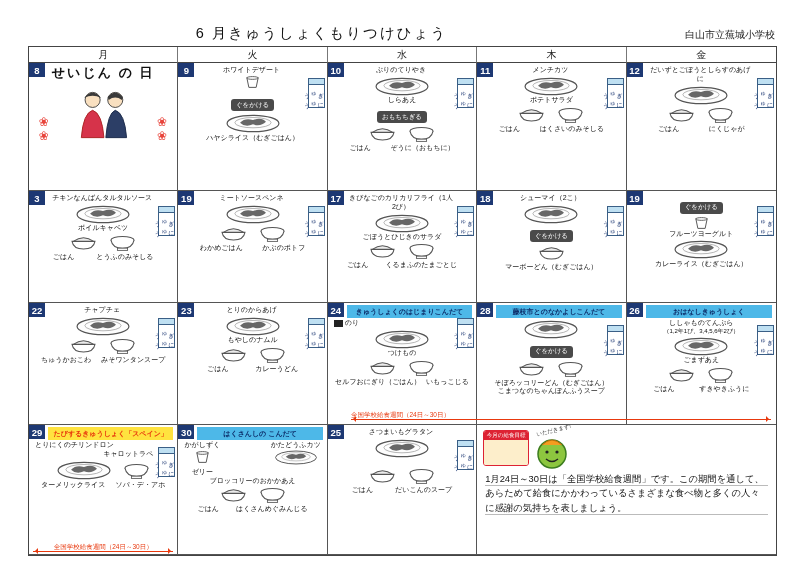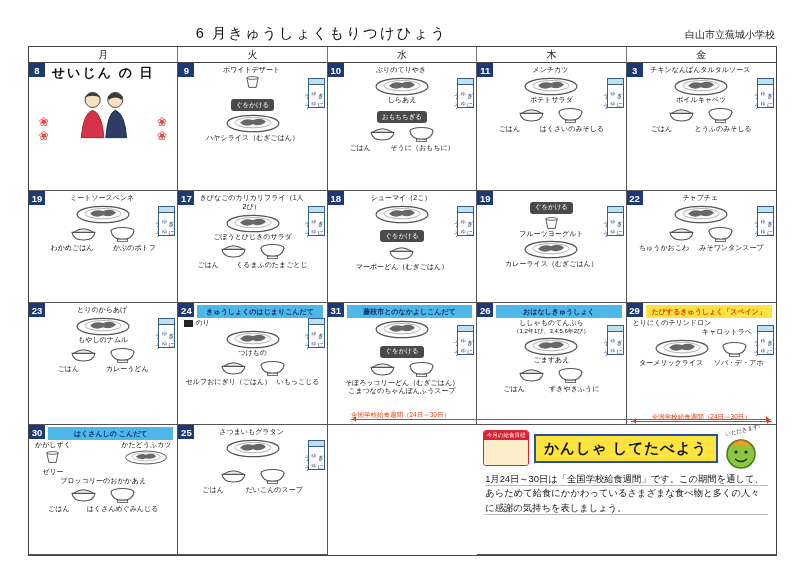--- a/index.html
+++ b/index.html
@@ -212,20 +212,45 @@
         <svg class="ib">
           <use href="#sym-bowl"></use>
         </svg>
       </div>
     <div class="br">
         <span class="lbl">ごはん</span>
         <span class="lbl">はくさいのみそしる</span>
       </div>
   </div>
 
+  <div class="c">
+    <div class="dn">12</div>
+    <div class="mk">
+        <span>ぎゅう</span>
+        <span>にゅう</span>
+      </div>
+    <div class="lbl t1">だいずとごぼうとしらすのあげに</div>
+    <div class="ar">
+        <svg class="ip">
+          <use href="#sym-plate"></use>
+        </svg>
+      </div>
+    <div class="ar">
+        <svg class="ib">
+          <use href="#sym-rice"></use>
+        </svg>
+        <svg class="ib">
+          <use href="#sym-bowl"></use>
+        </svg>
+      </div>
+    <div class="br">
+        <span class="lbl">ごはん</span>
+        <span class="lbl">にくじゃが</span>
+      </div>
+  </div>
 
   <div class="c">
     <div class="dn">3</div>
     <div class="mk">
         <span>ぎゅう</span>
         <span>にゅう</span>
       </div>
     <div class="lbl t1">チキンなんばんタルタルソース</div>
     <div class="ar">
         <svg class="ip">
@@ -421,21 +446,21 @@
           <use href="#sym-bowl"></use>
         </svg>
       </div>
     <div class="br">
         <span class="lbl">セルフおにぎり（ごはん）</span>
         <span class="lbl">いもっこじる</span>
       </div>
   </div>
 
   <div class="c">
-    <div class="dn">31</div>
+    <div class="dn">28</div>
     <div class="bnb">藤枝市とのなかよしこんだて</div>
     <div class="mk" style="top:22px;">
         <span>ぎゅう</span>
         <span>にゅう</span>
       </div>
     <div class="ar">
         <svg class="ip">
           <use href="#sym-plate"></use>
         </svg>
       </div>
@@ -568,21 +593,20 @@
         <span class="lbl">だいこんのスープ</span>
       </div>
   </div>
 
   <div class="c ann">
     <div class="ann-top">
       <div class="badge">
         <div class="bt">今月の給食目標</div>
         <div class="bimg"></div>
       </div>
-      <div class="slogan">かんしゃ してたべよう</div>
       <div class="mascotwrap">
         <span class="speech">いただきます!</span>
         <svg width="36" height="36" style="margin-top:6px;">
             <use href="#sym-mascot"></use>
           </svg>
       </div>
     </div>
     <p class="ann-body">1月24日～30日は「全国学校給食週間」です。この期間を通して、あらためて給食にかかわっているさまざまな食べ物と多くの人々に感謝の気持ちを表しましょう。</p>
   </div>
 

